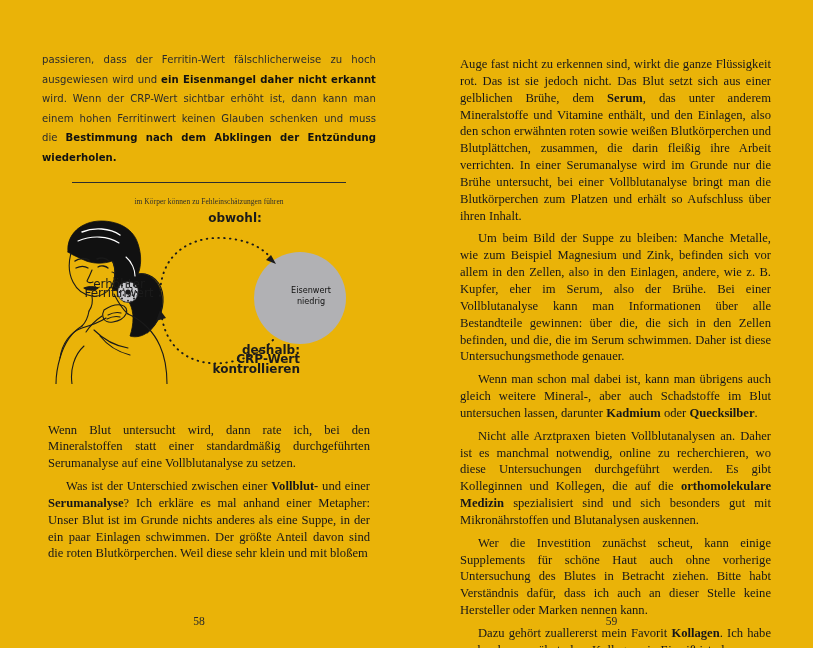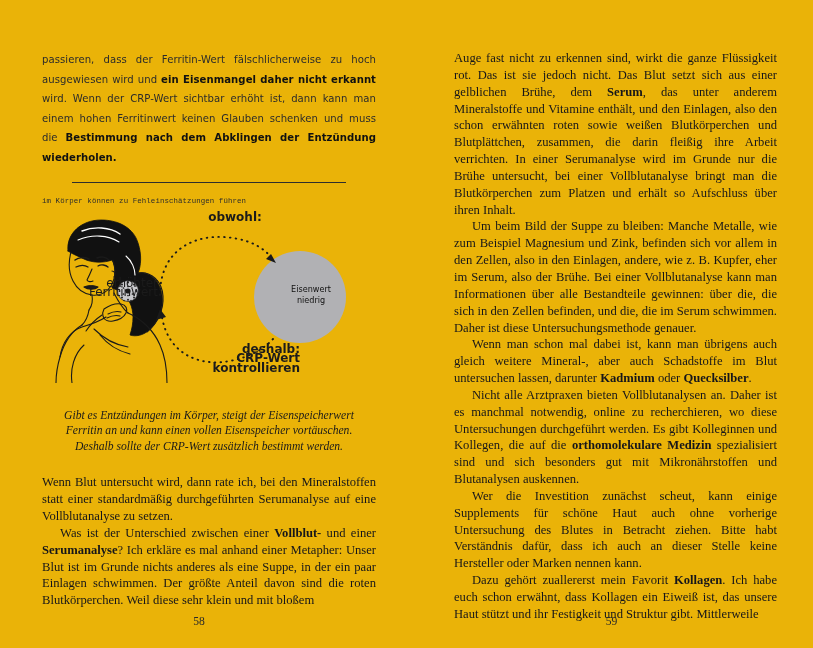--- a/index.html
+++ b/index.html
@@ -44,21 +44,21 @@
     letter-spacing: 0.05px;
   }
   .sans-block b { font-weight: 700; color: #111; }
 
   
   .serif-p {
     font-family: "Liberation Serif", serif;
     font-size: 12.6px;
     line-height: 16.85px;
     text-align: justify;
-    margin: 0;
+    margin: 6px;
     color: #16161a;
     -webkit-hyphens: none;
     hyphens: none;
   }
   .serif-p b { font-weight: 700; }
   .serif-p.indent { text-indent: 18px; }
 
   
   .divider {
     border: 0;
@@ -74,46 +74,47 @@
   }
   .fig-title {
     font-family: "DejaVu Sans", sans-serif;
     font-size: 11.2px;
     font-weight: 400;
     color: #1c1c1c;
     letter-spacing: 0.1px;
     margin: 0;
   }
   .fig-sub {
-    font-family: Liberation Mono, monospace;
+    font-family: Liberation Serif, serif;
     font-size: 7.4px;
     color: #2c2c2c;
     margin: 1px 0 0 0;
     letter-spacing: 0.1px;
+    text-align: center;
   }
   .fig-canvas {
     position: relative;
     width: 334px;
     height: 172px;
     margin-top: 6px;
   }
   .fig-canvas svg { position: absolute; left: 0; top: 0; }
 
   .fig-label {
     position: absolute;
     font-family: "DejaVu Sans", sans-serif;
     font-size: 12px;
     color: #1b1b1b;
     line-height: 9.6px;
     text-align: center;
     white-space: pre-line;
   }
   .lbl-obwohl { left: 148px; top: 2px; width: 90px; font-weight: 700; }
   .lbl-deshalb { left: 128px; top: 134px; width: 130px; font-weight: 700; text-align: right; }
-  .lbl-ferritin { left: 38px; top: 68px; width: 78px; text-align: right; }
+  .lbl-ferritin { left: 38px; top: 68px; width: 78px; text-align: center; }
   .lbl-eisen {
     left: 226px; top: 73px; width: 86px;
     font-size: 8.1px; line-height: 11.4px; color: #111;
   }
 
   
   .caption {
     font-family: "Liberation Serif", serif;
     font-style: italic;
     font-size: 11.6px;
@@ -255,21 +256,20 @@
         <div class="fig-label lbl-obwohl">obwohl:</div>
         <div class="fig-label lbl-deshalb">deshalb:
 CRP-Wert kontrollieren</div>
         <div class="fig-label lbl-ferritin">erhöhter
 Ferritinwert</div>
         <div class="fig-label lbl-eisen">Eisenwert
 niedrig</div>
       </div>
     </div>
 
-    <div class="caption">Gibt es Entzündungen im Körper, steigt der Eisenspeicherwert Ferritin an und kann einen vollen Eisenspeicher vortäuschen. Deshalb sollte der CRP-Wert zusätzlich bestimmt werden.</div>
 
     <div class="left-body">
         <p class="serif-p">Wenn Blut untersucht wird, dann rate ich, bei den Mineralstof­fen statt einer standardmäßig durchgeführten Serumanalyse auf eine Vollblutanalyse zu setzen.</p>
         <p class="serif-p indent">Was ist der Unterschied zwischen einer <b>Vollblut-</b> und einer <b>Serumanalyse</b>? Ich erkläre es mal anhand einer Metapher: Un­ser Blut ist im Grunde nichts anderes als eine Suppe, in der ein paar Einlagen schwimmen. Der größte Anteil davon sind die roten Blutkörperchen. Weil diese sehr klein und mit bloßem</p>
       </div>
 
     <div class="folio">58</div>
   </div>
 
   <div class="page page-right">

